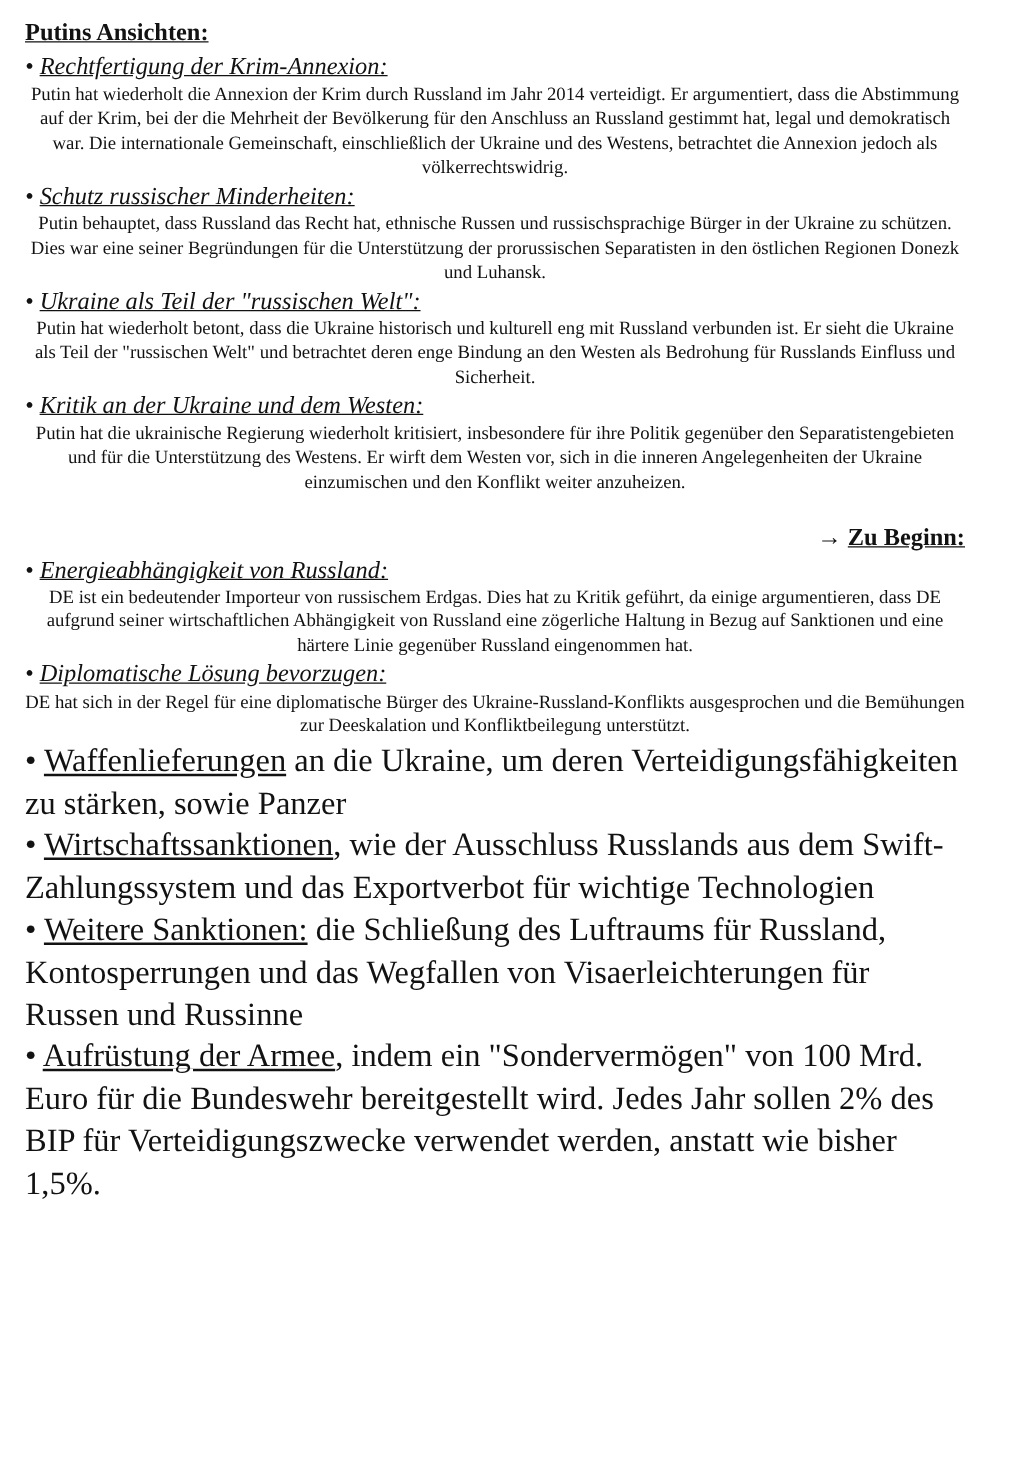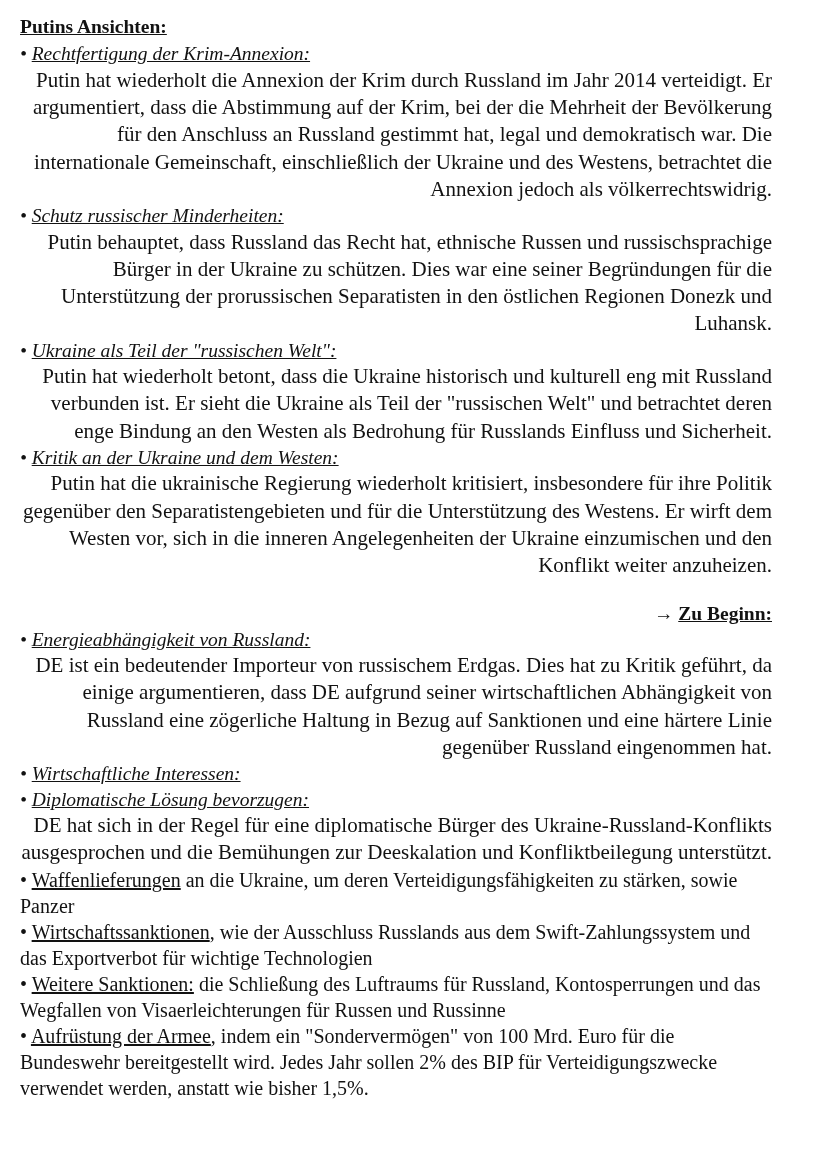--- a/index.html
+++ b/index.html
@@ -40,43 +40,43 @@
     margin: 0;
     font-style: italic;
   }
   .bullet-head .marker {
     text-decoration: none;
   }
   .bullet-head .head-text {
     text-decoration: underline;
   }
   .body-text {
-    font-size: 21px;
+    font-size: 15px;
     line-height: 1.30;
     margin: 0;
-    text-align: right;
+    text-align: center;
   }
   .arrow-head {
     font-size: 19.5px;
     line-height: 1.30;
     margin: 0;
     font-weight: bold;
     text-align: right;
   }
   .arrow-head .arrow-glyph {
     font-weight: normal;
   }
   .arrow-head .arrow-text {
     text-decoration: underline;
   }
   .spacer {
     height: 22px;
   }
   .inline-bullet {
-    font-size: 20px;
+    font-size: 26px;
     line-height: 1.30;
     margin: 0;
   }
   .inline-bullet .u {
     text-decoration: underline;
   }
 </style>
 </head>
 <body>
 
@@ -111,21 +111,20 @@
   <div class="section">
 
     <div class="arrow-head"><span class="arrow-glyph">→ </span><span class="arrow-text">Zu Beginn:</span></div>
 
     <div class="bullet-block">
       <div class="bullet-head"><span class="marker">• </span><span class="head-text">Energieabhängigkeit von Russland:</span></div>
       <div class="body-text">DE ist ein bedeutender Importeur von russischem Erdgas. Dies hat zu Kritik geführt, da einige argumentieren, dass DE aufgrund seiner wirtschaftlichen Abhängigkeit von Russland eine zögerliche Haltung in Bezug auf Sanktionen und eine härtere Linie gegenüber Russland eingenommen hat.</div>
     </div>
 
     <div class="bullet-block">
-      <div class="bullet-head"><span class="marker">• </span><span class="head-text">Wirtschaftliche Interessen:</span></div>
     </div>
 
     <div class="bullet-block">
       <div class="bullet-head"><span class="marker">• </span><span class="head-text">Diplomatische Lösung bevorzugen:</span></div>
       <div class="body-text">DE hat sich in der Regel für eine diplomatische Bürger des Ukraine-Russland-Konflikts ausgesprochen und die Bemühungen zur Deeskalation und Konfliktbeilegung unterstützt.</div>
     </div>
 
 
     <div class="inline-bullet"><span>• </span><span class="u">Waffenlieferungen</span><span> an die Ukraine, um deren Verteidigungsfähigkeiten zu stärken, sowie Panzer</span></div>
 

